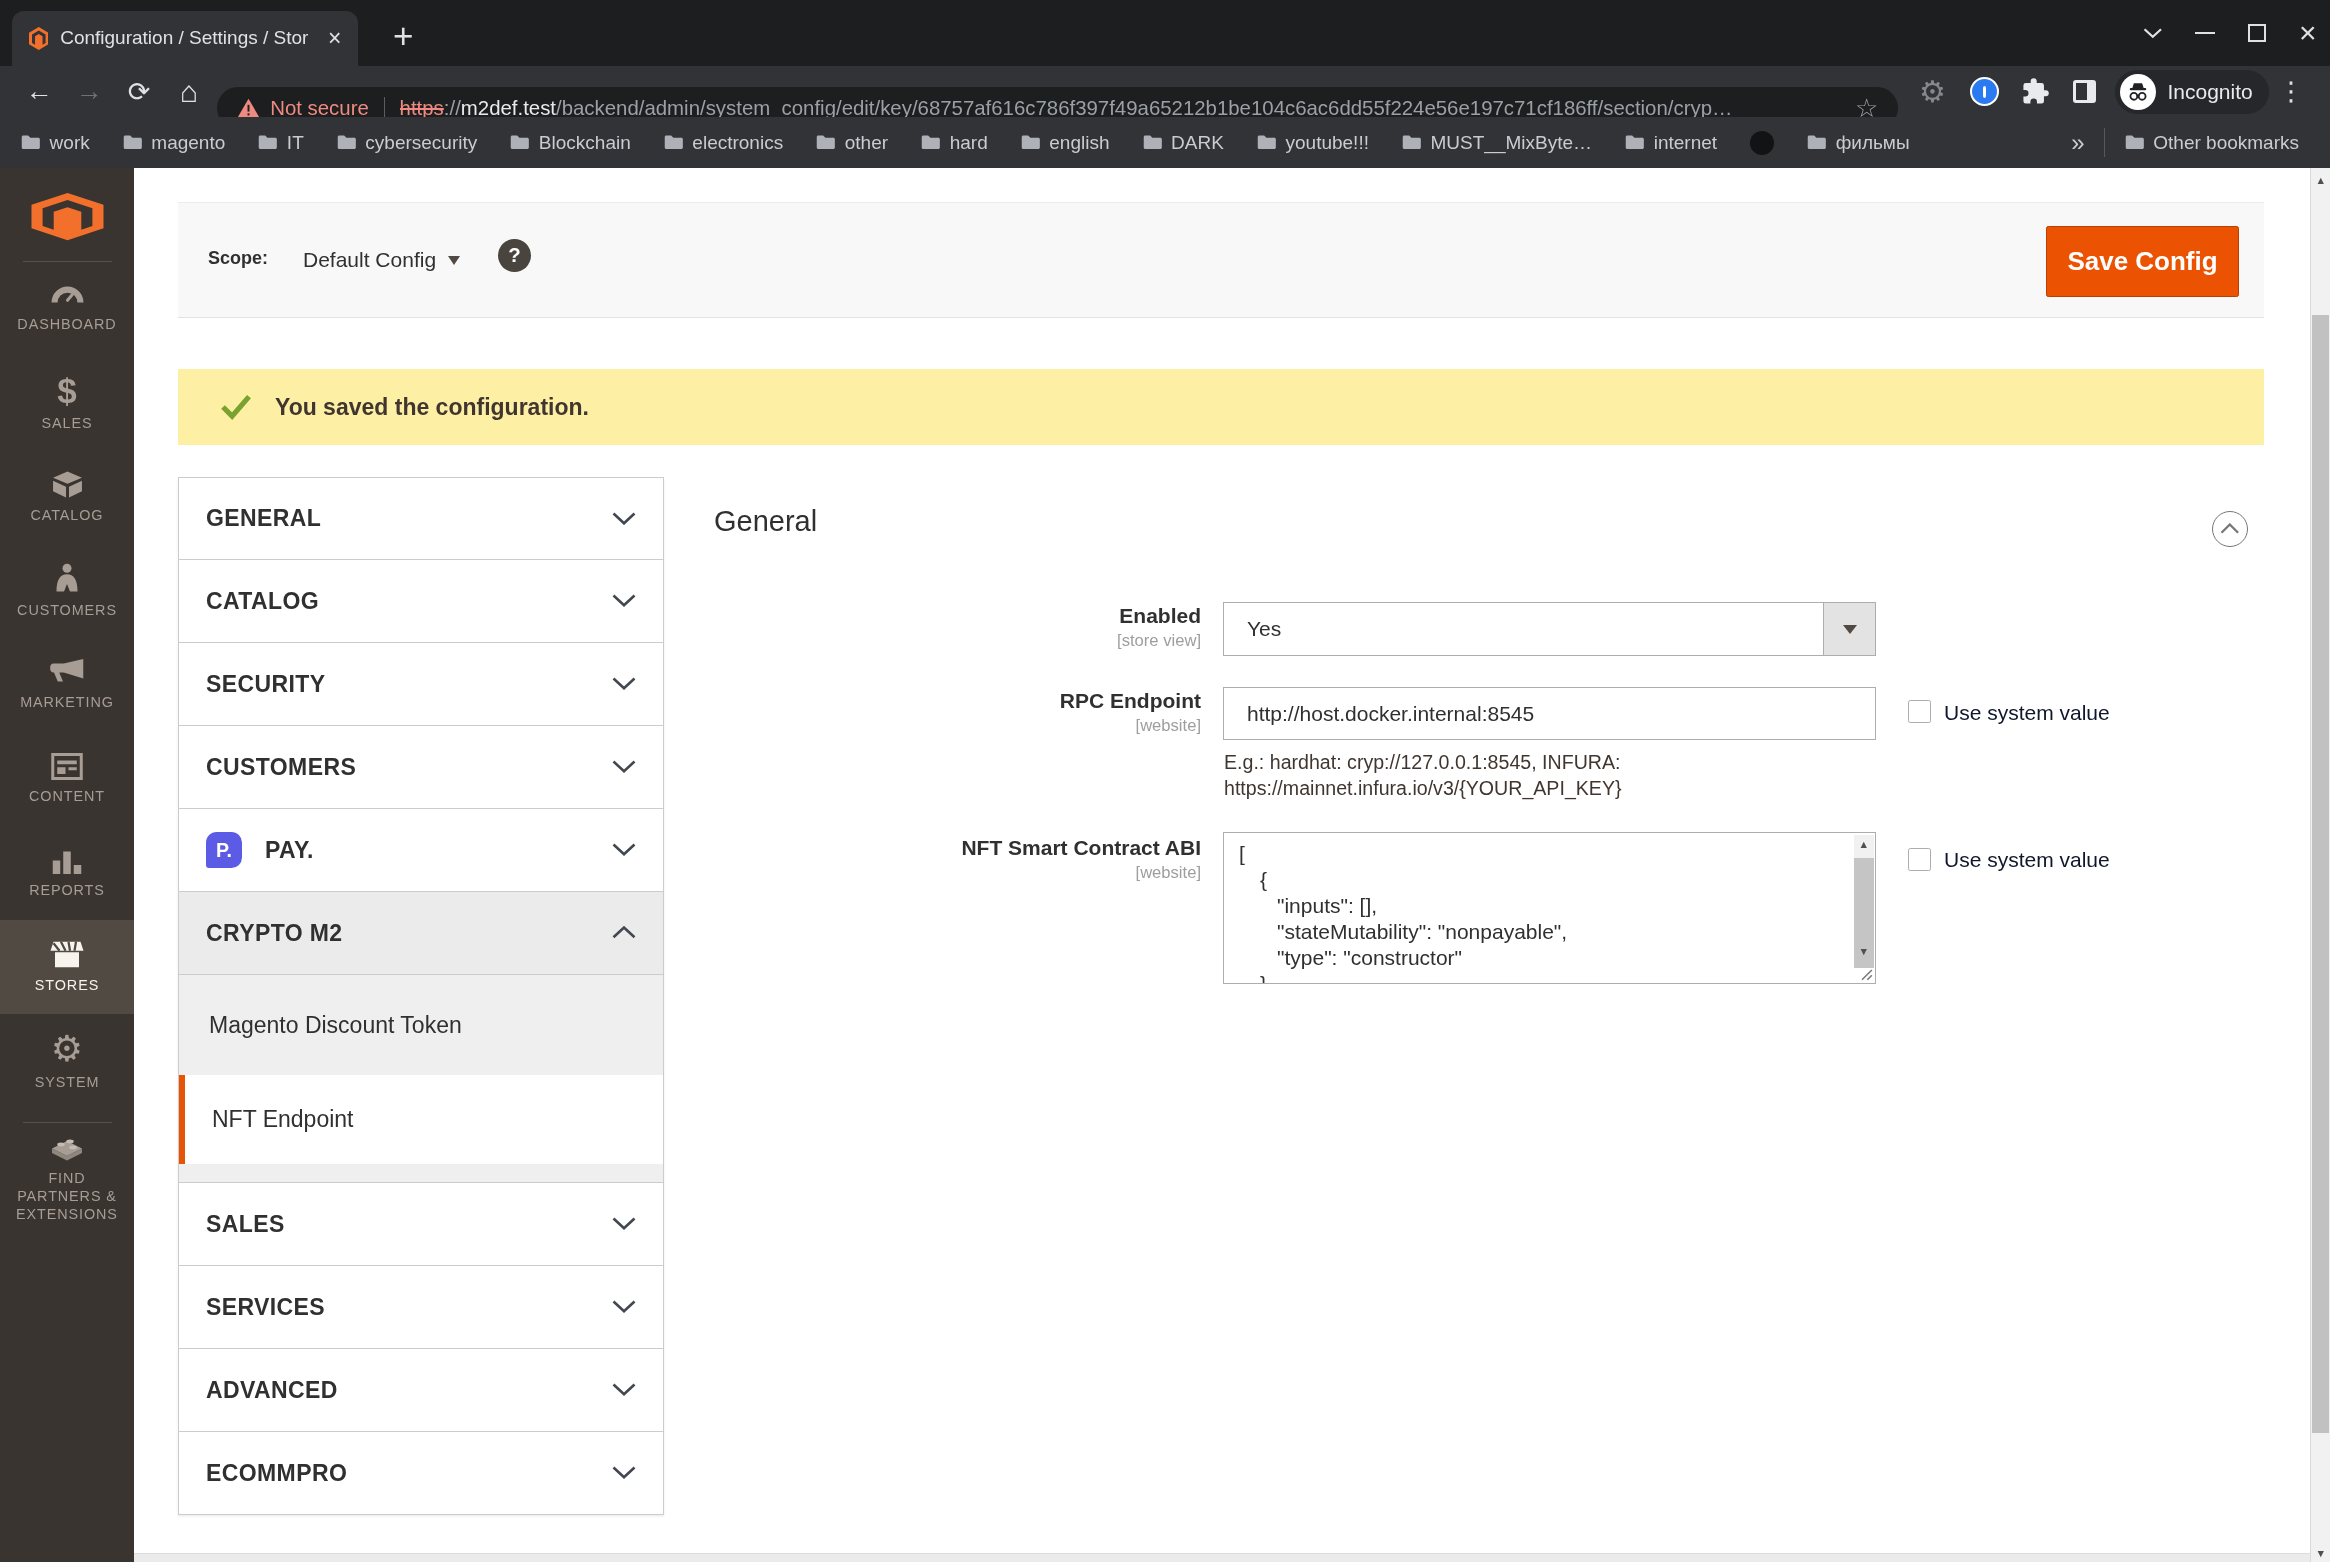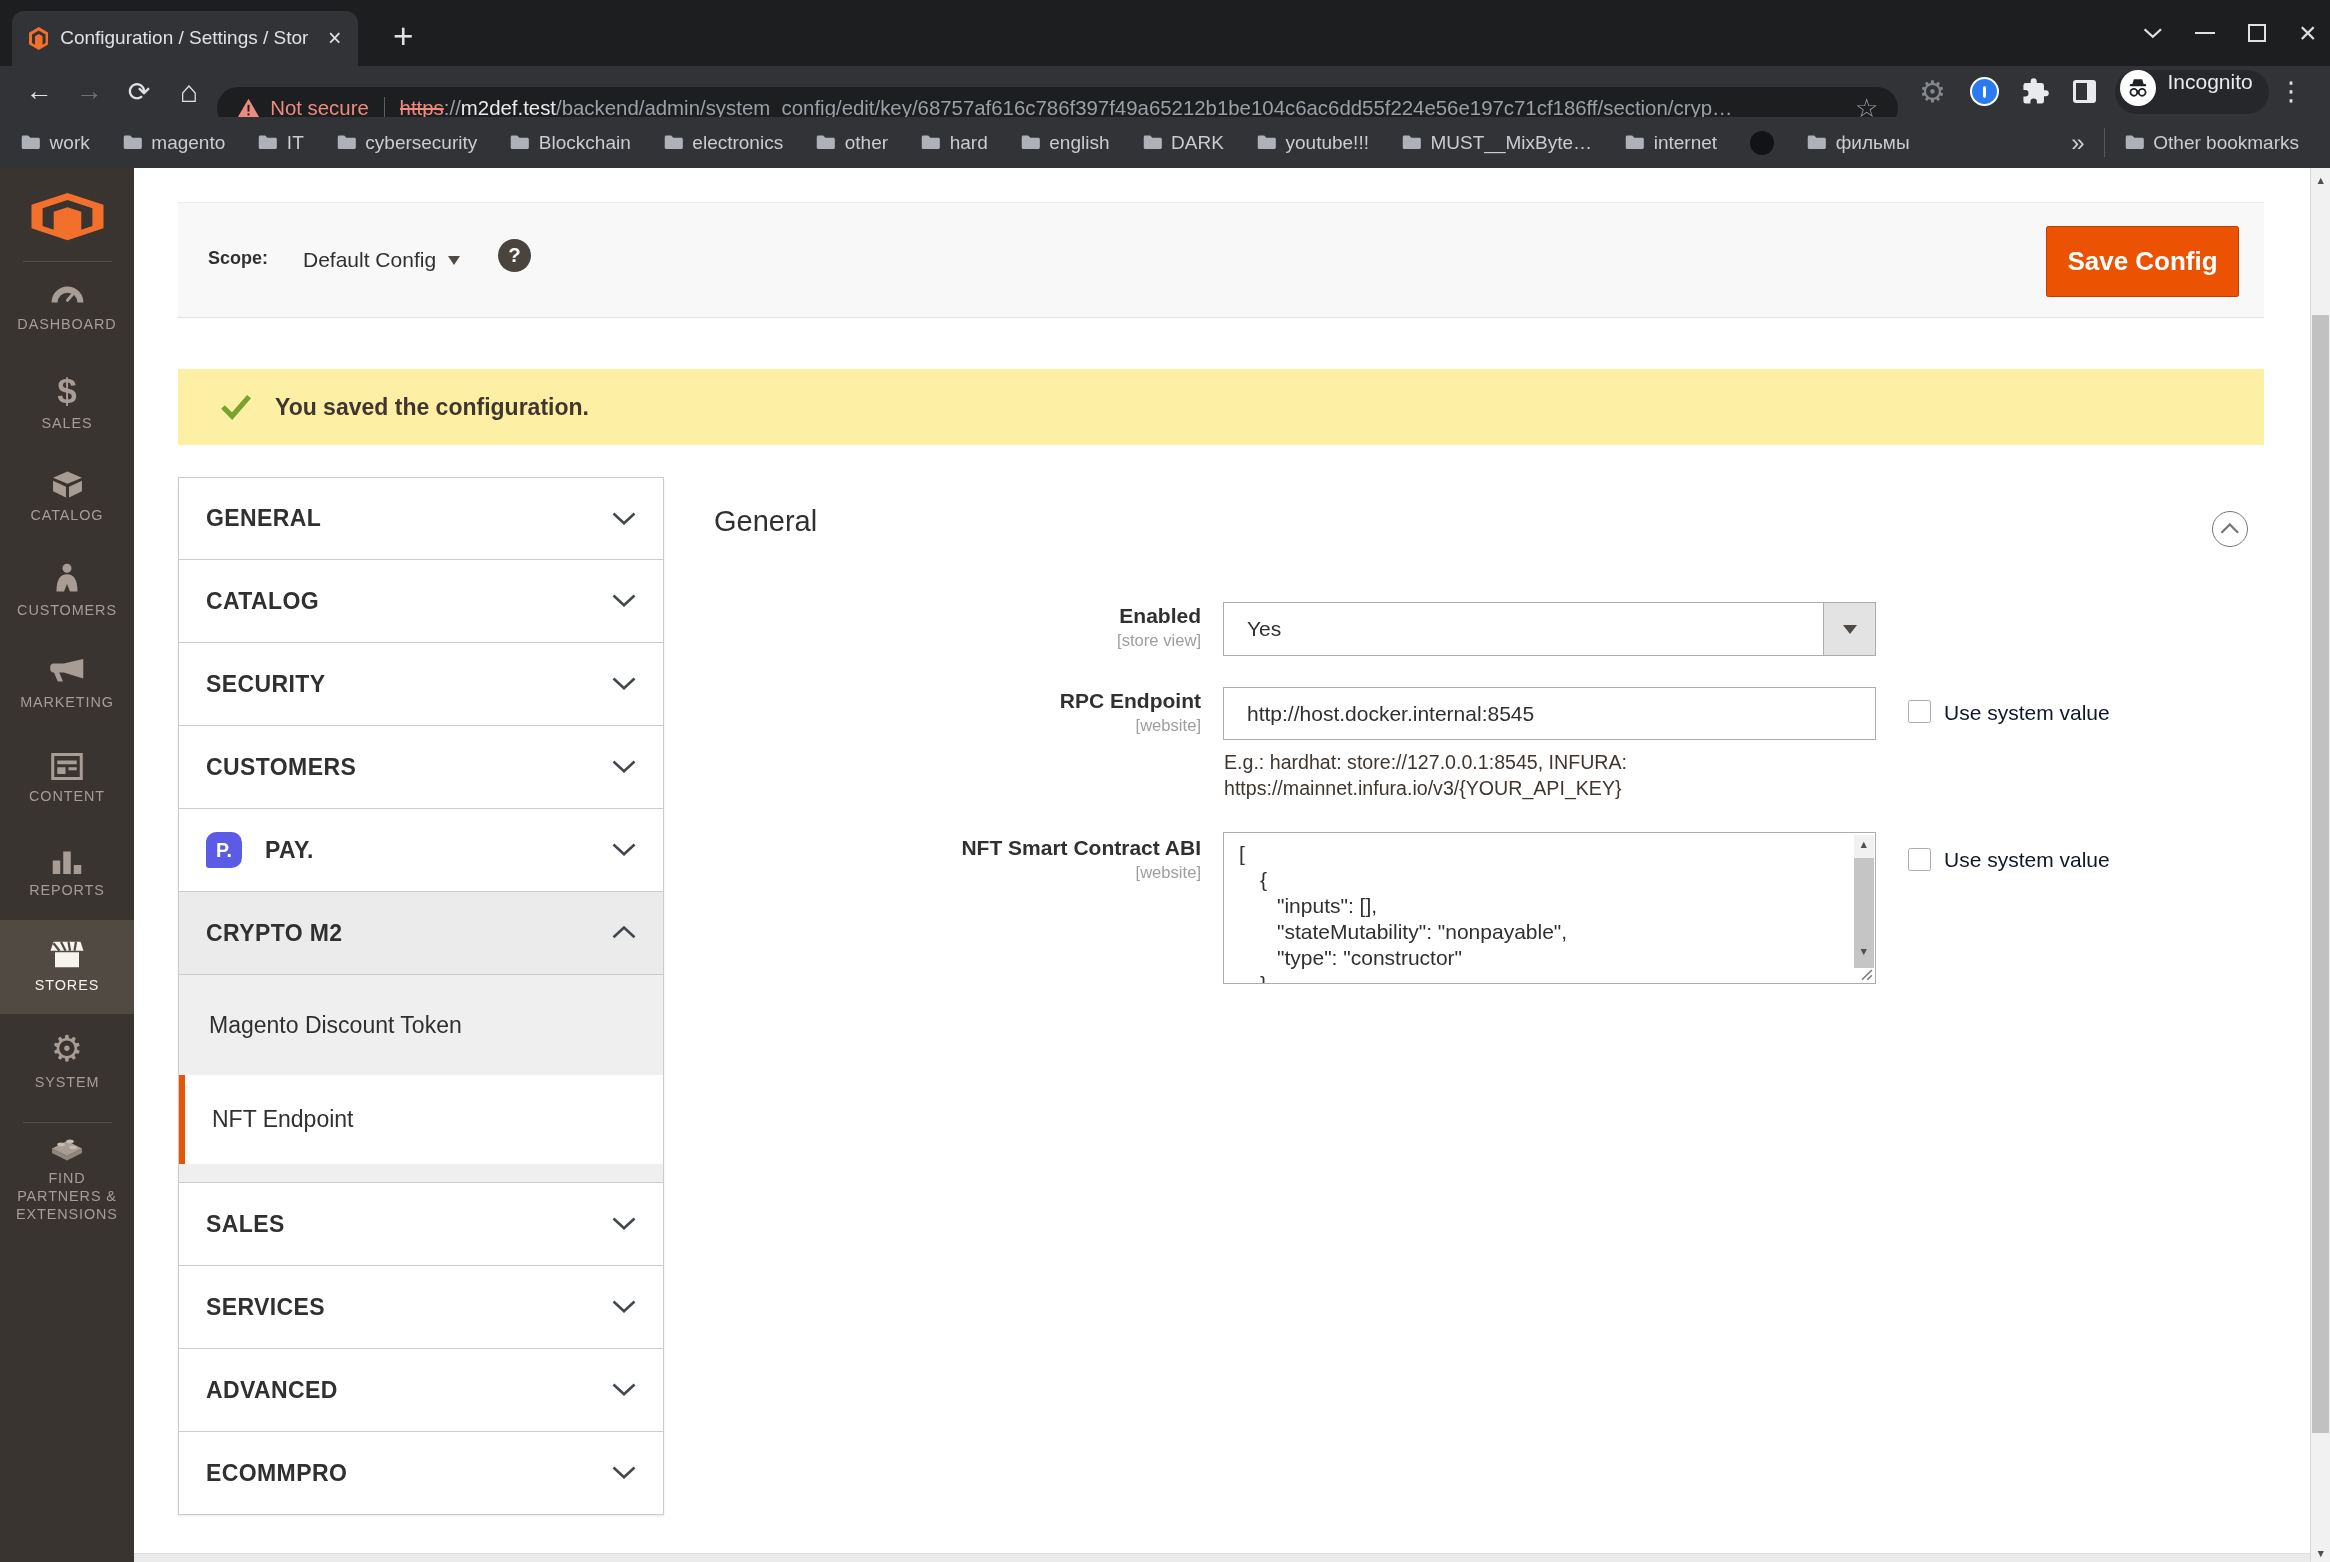--- a/index.html
+++ b/index.html
@@ -26,21 +26,21 @@
   .url { font-size:20.4px; white-space:nowrap; overflow:hidden; }
   .u-scheme { color:#ef8a80; text-decoration:line-through; }
   .u-sep { color:#9aa0a6; }
   .u-host { color:#e8eaed; }
   .u-path { color:#9aa0a6; }
   .omni-star { margin-left:auto; color:#9aa0a6; font-size:26px; }
   .ext { position:absolute; top:0; height:51px; display:flex; align-items:center; }
   .onep { width:29px; height:29px; border-radius:50%; background:#2a7af2; border:2.3px solid #fff; display:flex; align-items:center; justify-content:center; }
   .onep i { display:block; width:3.8px; height:12px; background:#fff; border-radius:2.3px; border:1.5px solid #fff; }
   .panelic { width:23px; height:23px; border:3.8px solid #e8eaed; border-right:9.8px solid #e8eaed; border-radius:3px; }
-  .incog { position:absolute; left:2115px; top:3.8px; height:44px; min-width:145px; background:#26272b; border-radius:22px; display:flex; align-items:flex-start; padding:0 16.6px 0 4.5px; }
+  .incog { position:absolute; left:2115px; top:3.8px; height:44px; min-width:145px; background:#26272b; border-radius:22px; display:flex; align-items:center; padding:0 16.6px 0 4.5px; }
   .spycirc { width:36px; height:36px; border-radius:50%; background:#fff; display:flex; align-items:center; justify-content:center; }
   .incog-label { color:#e8eaed; font-size:21px; margin-left:12px; }
 
   .bookmarksbar { position:absolute; left:0; top:117px; width:2330px; height:51px; background:#313337; display:flex; align-items:center; padding-left:21px; }
   .bm { display:flex; align-items:center; gap:9px; margin-right:33px; }
   .bm-label { color:#c9ccd0; font-size:19px; white-space:nowrap; }
   .gh { width:24px; height:24px; border-radius:50%; background:#121315; margin-right:33px; }
   .bm-right { position:absolute; right:15px; top:0; height:51px; display:flex; align-items:center; }
   .bm-chevron { color:#c9ccd0; font-size:24px; margin-right:19.6px; }
   .bm-sep { width:0.8px; height:29px; background:#55585c; margin-right:19.6px; }
@@ -467,21 +467,21 @@
       <span class="caret-down"></span>
     </span>
 </div>
 
 <div class="f-label" style="top:688px;">
   <div class="main">RPC Endpoint</div>
   <div class="scope">[website]</div>
 </div>
 <div class="textinput">http://host.docker.internal:8545</div>
 <div class="note">
-  <div>E.g.: hardhat: store://127.0.0.1:8545, INFURA:</div>
+  <div>E.g.: hardhat: cryp://127.0.0.1:8545, INFURA:</div>
   <div>https://mainnet.infura.io/v3/{YOUR_API_KEY}</div>
 </div>
 <div class="checkbox" style="left:1908px; top:700px;"></div>
 <span class="cb-label" style="left:1944px; top:701px;">Use system value</span>
 
 <div class="f-label" style="top:835px;">
   <div class="main">NFT Smart Contract ABI</div>
   <div class="scope">[website]</div>
 </div>
 <div class="textarea">

